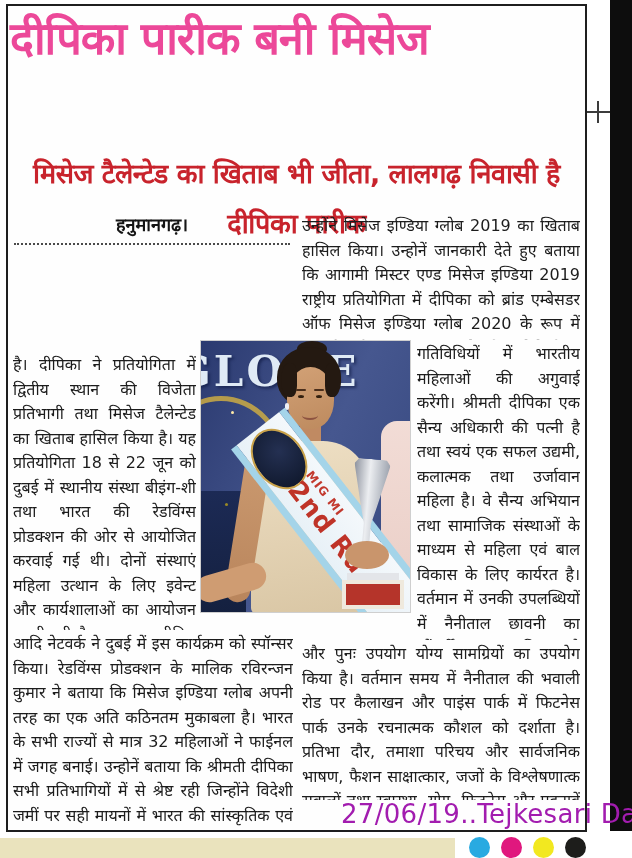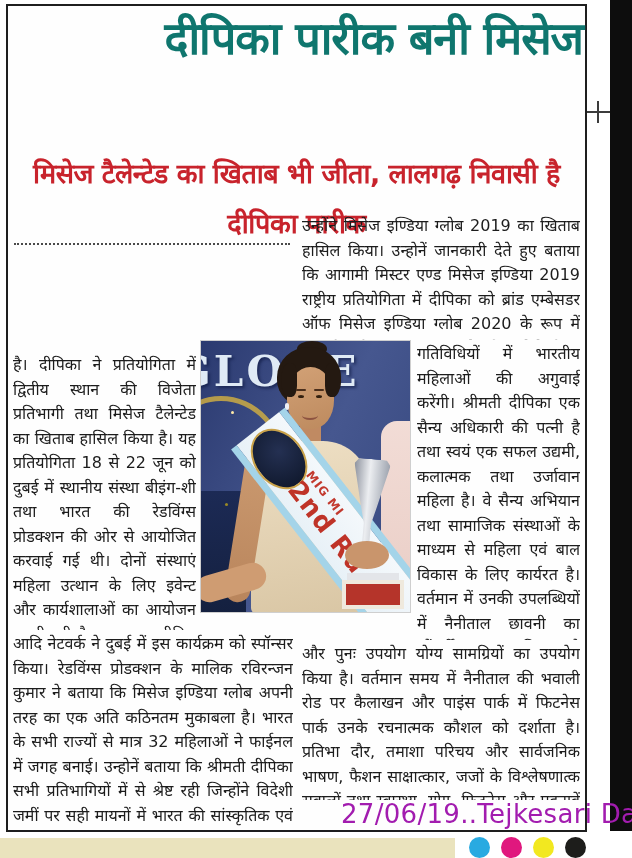--- a/index.html
+++ b/index.html
@@ -12,22 +12,22 @@
   .reg-mark{position:absolute;left:586px;top:101px;width:24px;height:22px;}
   .reg-mark .h{position:absolute;left:0;top:10px;width:24px;height:2px;background:#3c3c3c;}
   .reg-mark .v{position:absolute;left:11px;top:0;width:2px;height:22px;background:#3c3c3c;}
   .beige-bar{position:absolute;left:0;top:838px;width:455px;height:20px;background:#eae3bd;}
   .cmyk-dot{position:absolute;top:837px;width:21px;height:21px;border-radius:50%;}
   .dot-c{left:469px}.dot-m{left:501px}.dot-y{left:533px}.dot-k{left:565px}
 
   
   .article-box{position:absolute;left:6px;top:4px;width:581px;height:828px;
     border:2px solid #1e1e1e;box-sizing:border-box;background:#fefefe;}
-  .headline{position:absolute;left:10px;top:4px;width:573px;text-align:right;
-    font-weight:800;color:#0f766e;font-size:45px;line-height:70px;letter-spacing:-1px;}
+  .headline{position:absolute;left:10px;top:4px;width:573px;text-align:left;
+    font-weight:800;color:#ec4899;font-size:45px;line-height:70px;letter-spacing:-1px;}
   .subheadline{position:absolute;left:8px;top:149px;width:577px;text-align:center;
     color:#c8232c;font-weight:800;font-size:27px;line-height:50px;letter-spacing:-0.5px;}
   .dateline{position:absolute;left:14px;top:212px;width:276px;text-align:center;
     font-weight:700;font-size:18px;color:#151515;}
   .dotted-rule{position:absolute;left:14px;top:243px;width:276px;height:0;
     border-top:2px dotted #4a4a4a;}
   .body-text{position:absolute;text-align:justify;font-size:16px;line-height:24.5px;
     color:#1c1c1c;overflow:hidden;}
   .lt{left:13px;top:251px;width:279px;height:100px;}
   .rt{left:302px;top:214px;width:278px;height:126px;}
@@ -113,20 +113,21 @@
   </div>
 
   <div class="article-box"></div>
 
   <div class="headline">
     <div>दीपिका पारीक बनी मिसेज</div>
   </div>
 
   <div class="subheadline">मिसेज टैलेन्टेड का खिताब भी जीता, लालगढ़ निवासी है दीपिका पारीक</div>
 
+  <div class="dateline">हनुमानगढ़।</div>
   <div class="dotted-rule"></div>
 
   <div class="body-text rt">उन्होंने मिसेज इण्डिया ग्लोब 2019 का खिताब हासिल किया। उन्होनें जानकारी देते हुए बताया कि आगामी मिस्टर एण्ड मिसेज इण्डिया 2019 राष्ट्रीय प्रतियोगिता में दीपिका को ब्रांड एम्बेसडर ऑफ मिसेज इण्डिया ग्लोब 2020 के रूप में सम्मानित किया जाएगा तथा वे दुनिया में रेडविंग्स की सभी</div>
   <div class="body-text lm">है। दीपिका ने प्रतियोगिता में द्वितीय स्थान की विजेता प्रतिभागी तथा मिसेज टैलेन्टेड का खिताब हासिल किया है। यह प्रतियोगिता 18 से 22 जून को दुबई में स्थानीय संस्था बीइंग-शी तथा भारत की रेडविंग्स प्रोडक्शन की ओर से आयोजित करवाई गई थी। दोनों संस्थाएं महिला उत्थान के लिए इवेन्ट और कार्यशालाओं का आयोजन करती रही है। स्टारप्लस मीडिल ईस्ट, एशियानेट, 891 रेडियो4, फिल्मफेयर, कियारा, स्टूडियों8</div>
   <div class="body-text rm">गतिविधियों में भारतीय महिलाओं की अगुवाई करेंगी। श्रीमती दीपिका एक सैन्य अधिकारी की पत्नी है तथा स्वयं एक सफल उद्यमी, कलात्मक तथा उर्जावान महिला है। वे सैन्य अभियान तथा सामाजिक संस्थाओं के माध्यम से महिला एवं बाल विकास के लिए कार्यरत है। वर्तमान में उनकी उपलब्धियों में नैनीताल छावनी का सौंदर्यीकरण शामिल है जिसमें उन्होनें विशेष रूप से स्क्रैप</div>
   <div class="body-text lb">आदि नेटवर्क ने दुबई में इस कार्यक्रम को स्पॉन्सर किया। रेडविंग्स प्रोडक्शन के मालिक रविरन्जन कुमार ने बताया कि मिसेज इण्डिया ग्लोब अपनी तरह का एक अति कठिनतम मुकाबला है। भारत के सभी राज्यों से मात्र 32 महिलाओं ने फाईनल में जगह बनाई। उन्होनें बताया कि श्रीमती दीपिका सभी प्रतिभागियों में से श्रेष्ट रही जिन्होंने विदेशी जमीं पर सही मायनों में भारत की सांस्कृतिक एवं संजातीय छवि को प्रदर्शित किया जिसके कारण</div>
   <div class="body-text rb">और पुनः उपयोग योग्य सामग्रियों का उपयोग किया है। वर्तमान समय में नैनीताल की भवाली रोड पर कैलाखन और पाइंस पार्क में फिटनेस पार्क उनके रचनात्मक कौशल को दर्शाता है। प्रतिभा दौर, तमाशा परिचय और सार्वजनिक भाषण, फैशन साक्षात्कार, जजों के विश्लेषणात्क सवालों तथा स्वास्थ्य, योग, फिटनेस और पहनावें सहित कठोर कार्यक्रम के चार दिनों के बाद उसे ताज पहनाया गया।</div>
 
   <div class="credit">27/06/19..Tejkesari Daily</div>
 

